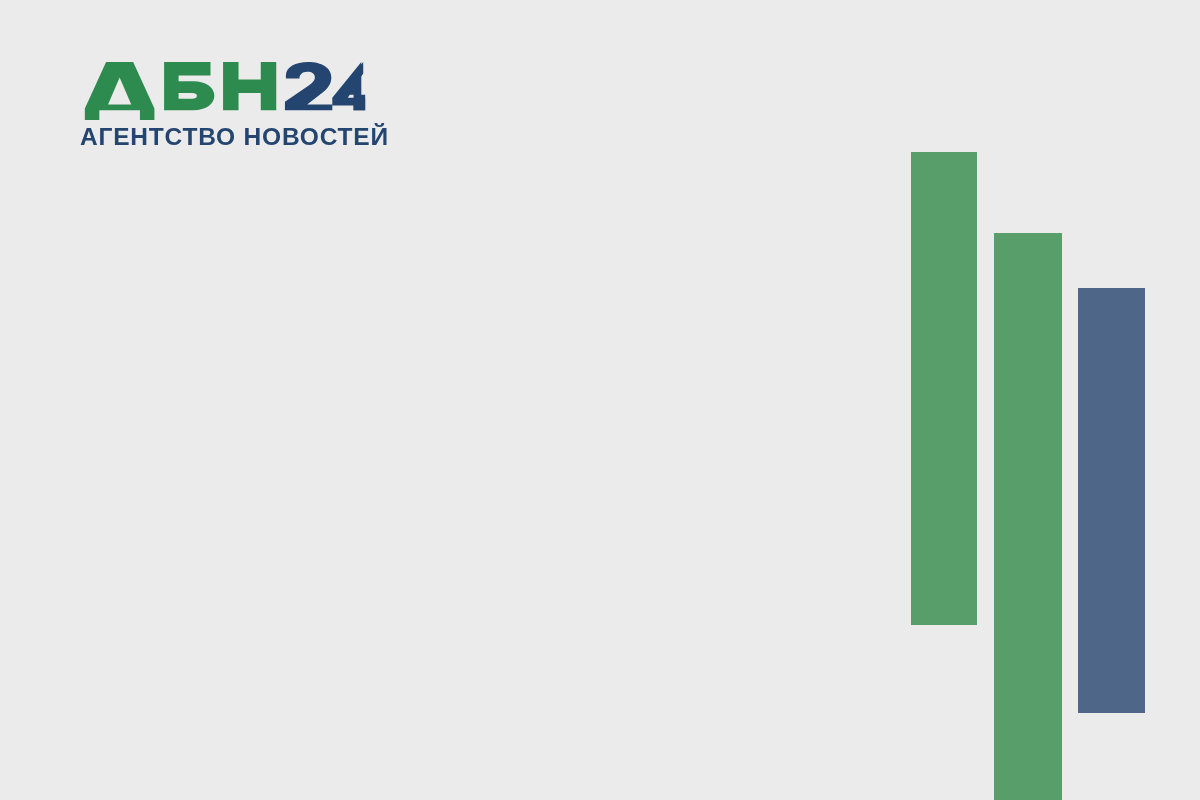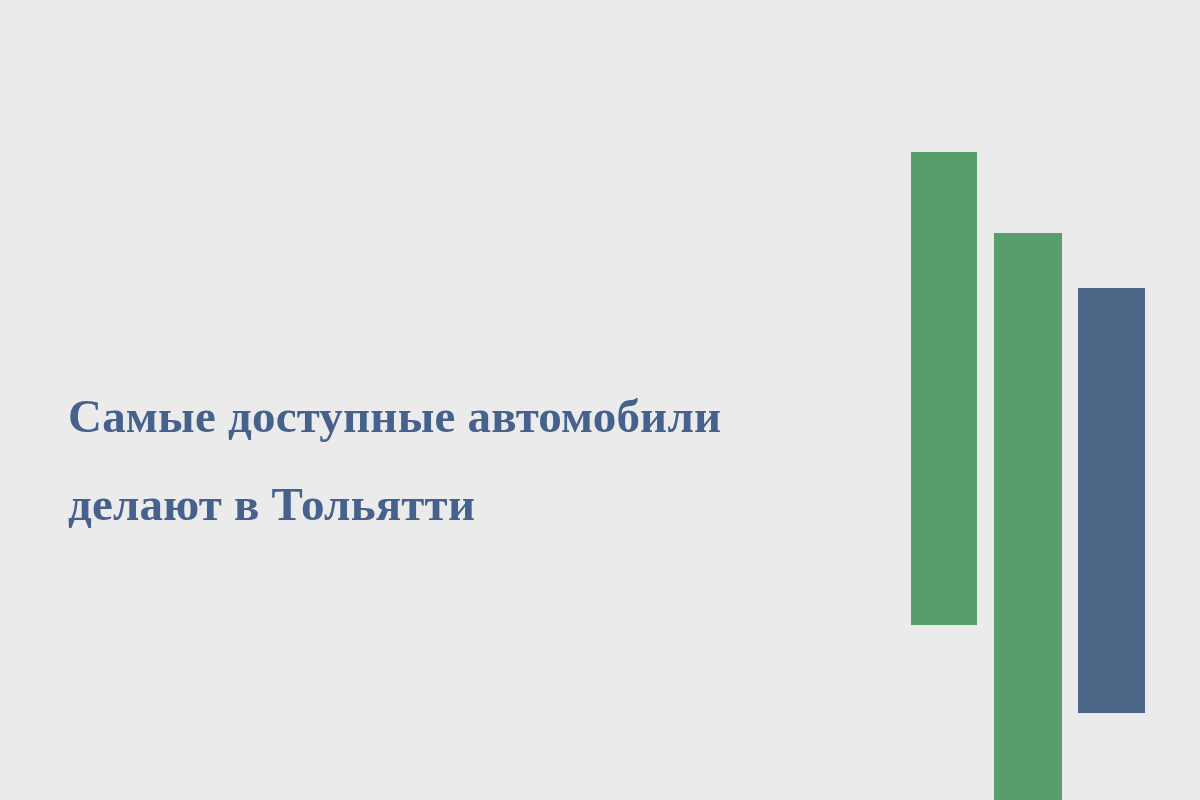--- a/index.html
+++ b/index.html
@@ -99,19 +99,32 @@
 <body style="background: rgb(236, 235, 235);">
 
 <div class="card" style="background: rgb(236, 235, 235);">
 
   <div class="bars">
     <div class="bar bar-1" style="background: rgb(88, 158, 107); left: 911px; top: 152px; width: 66px; height: 473px;"></div>
     <div class="bar bar-2" style="background: rgb(88, 158, 107); left: 994px; top: 233px; width: 68px; height: 567px;"></div>
     <div class="bar bar-3" style="background: rgb(78, 103, 137); left: 1078px; top: 288px; width: 67px; height: 425px;"></div>
   </div>
 
+  <div class="logo">
+    <svg class="logo-wordmark" viewBox="0 0 290 60" width="290" height="58" xmlns="http://www.w3.org/2000/svg">
 
-  <h1 class="headline" style="color: rgb(70, 97, 140);">
-    <span class="headline-line">Самые доступные автомобили</span>
-    <span class="headline-line">делают в Тольятти</span>
-  </h1>
+      <path d="M22 0 H50 L72 48 V60 H57 V50 H15 V60 H0 V48 Z M36 16 L24 44 H48 Z" fill="#2e8b4f"></path>
+
+      <path d="M82 0 H130 V14 H97 V20 H112 C126 20 134 27 134 35 C134 43 126 50 112 50 H82 Z
+               M97 32 V38 H111 C114 38 116 37 116 35 C116 33 114 32 111 32 Z" fill="#2e8b4f"></path>
+
+      <path d="M143 0 H159 V18 H182 V0 H198 V50 H182 V32 H159 V50 H143 Z" fill="#2e8b4f"></path>
+
+      <path d="M208 14 C208 5 218 0 231 0 C245 0 255 6 255 16 C255 23 251 28 243 34 L230 44 H256 V50 H207 V41 L232 24 C236 21 238 19 238 16 C238 12 235 10 230 10 C225 10 222 13 222 17 L208 17 Z" fill="#24456f"></path>
+
+      <path d="M288 0 L258 36 V44 H278 V50 H290 V44 H290 V34 H284 V14 L272 34 H284 L284 44 H266 L288 12 Z" fill="#24456f"></path>
+      <path d="M286 0 L256 37 V45 H278 V50 H290 V45 V37 H286 Z M272 37 L278 28 V37 Z" fill="#24456f"></path>
+    </svg>
+    <span class="logo-tagline" style="color: rgb(36, 69, 111);">АГЕНТСТВО НОВОСТЕЙ</span>
+  </div>
+
 
 </div>
 
 </body></html>

